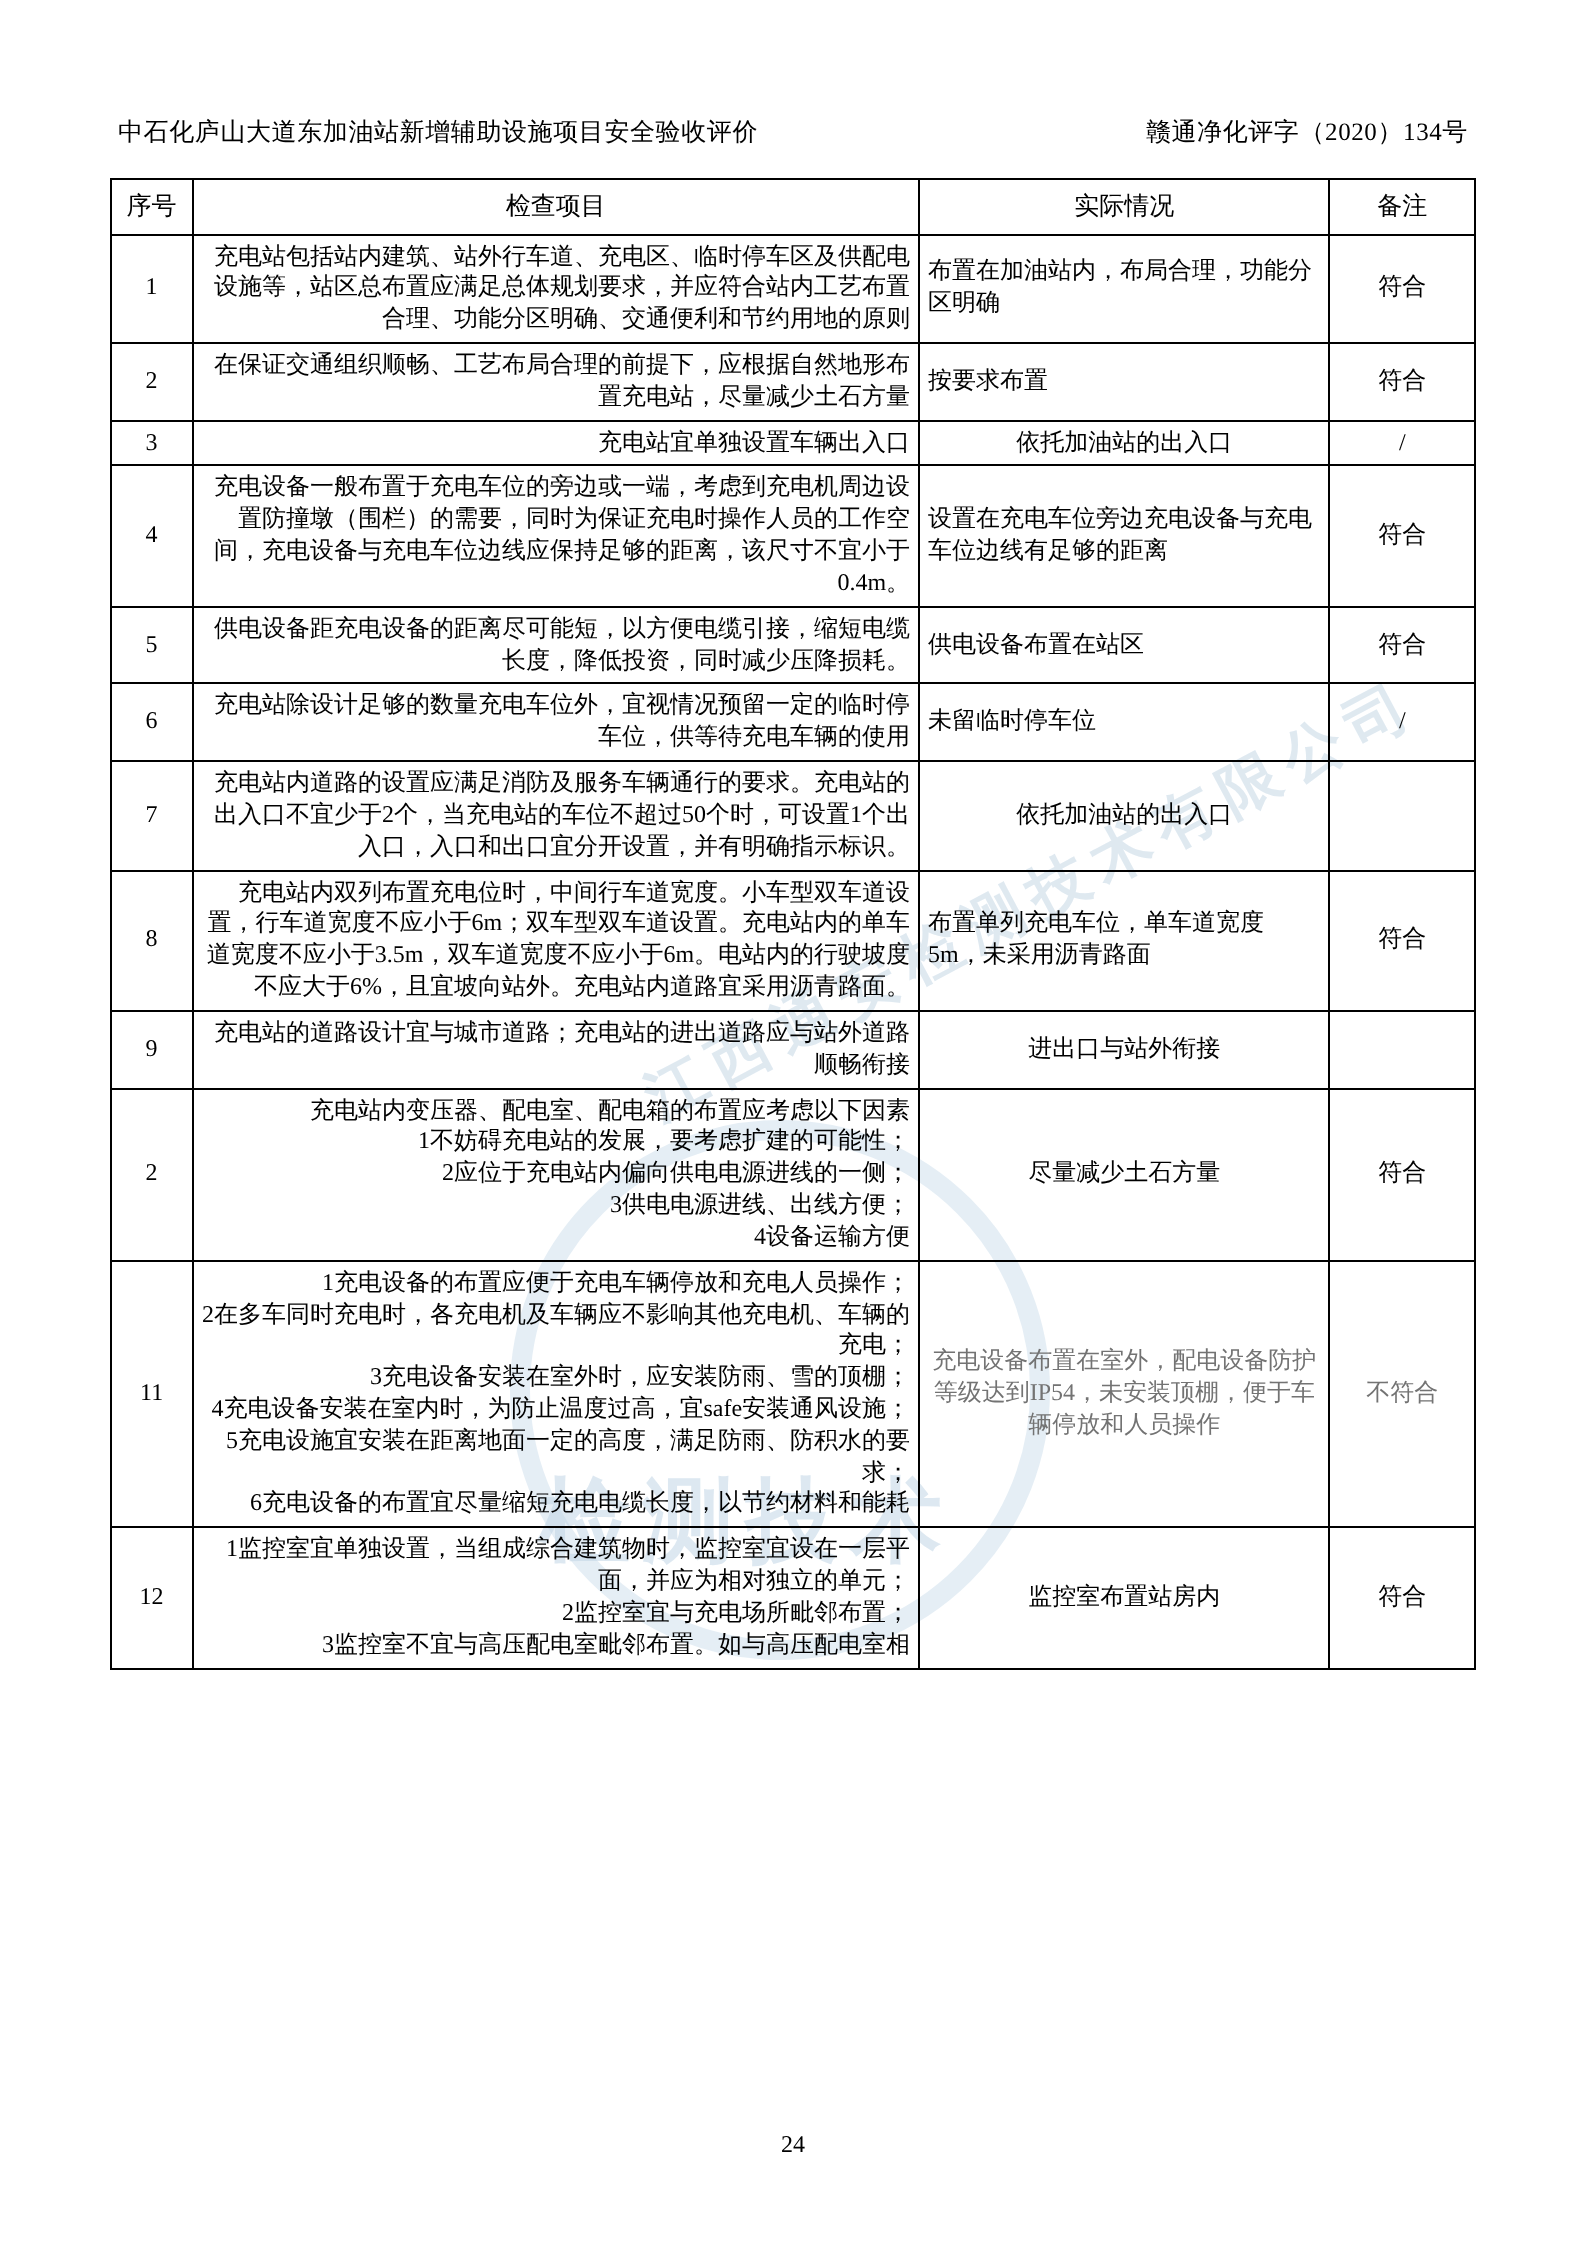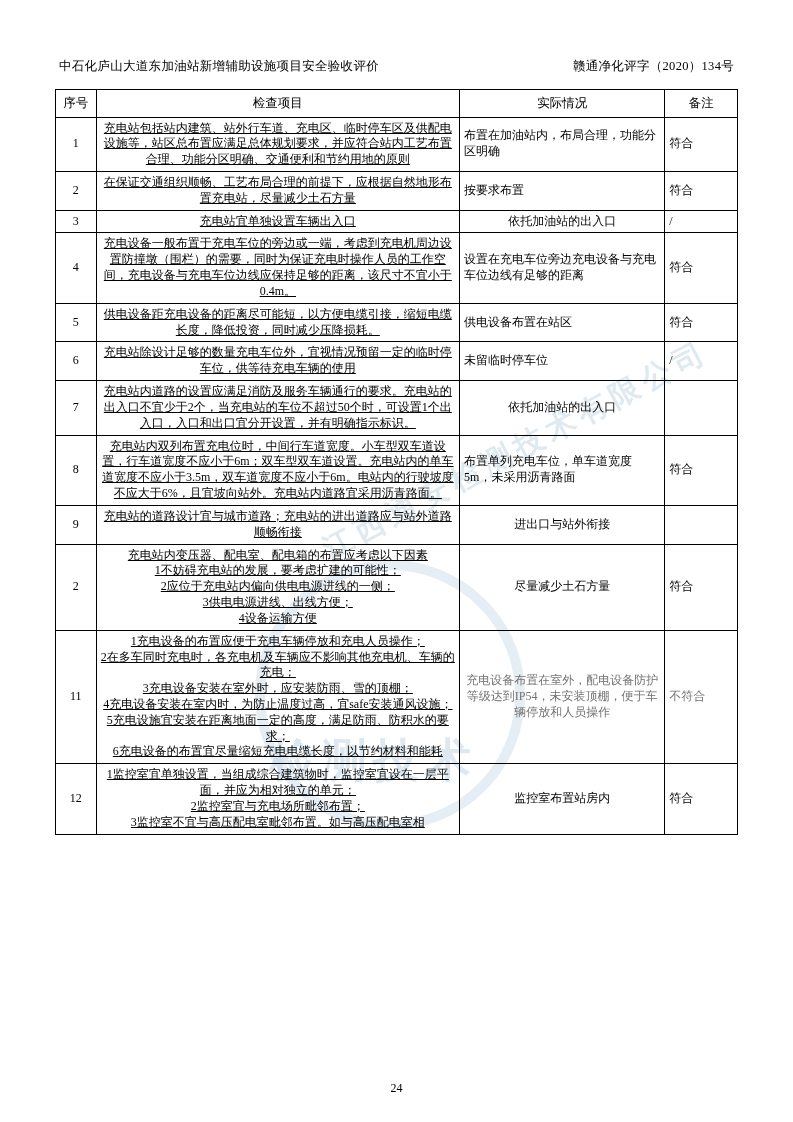--- a/index.html
+++ b/index.html
@@ -99,29 +99,29 @@
     text-align: center;
     font-weight: normal;
     padding: 5px 4px;
     font-size: 12.5px;
   }
   .col-no    { width: 38px; }
   .col-item  { width: 340px; }
   .col-real  { width: 192px; }
   .col-note  { width: 68px; }
   .c-no   { text-align: center; }
-  .c-item { text-align: center; text-decoration: underline; }
+  .c-item { text-align: right; }
   .c-real { text-align: center; margin-top: 46px; }
-  .c-note { }
+  .c-note { text-align: center; }
   .c-real.left { text-align: left; }
   .red { color: #737373; }
   .pagenum {
     position: absolute;
     left: 0; right: 0;
-    bottom: 26px;
+    bottom: 42px;
     text-align: center;
     font-size: 12px;
     z-index: 10;
   }
   .ln { display: block; }
 </style>
 </head>
 <body>
 
 <div class="page">

